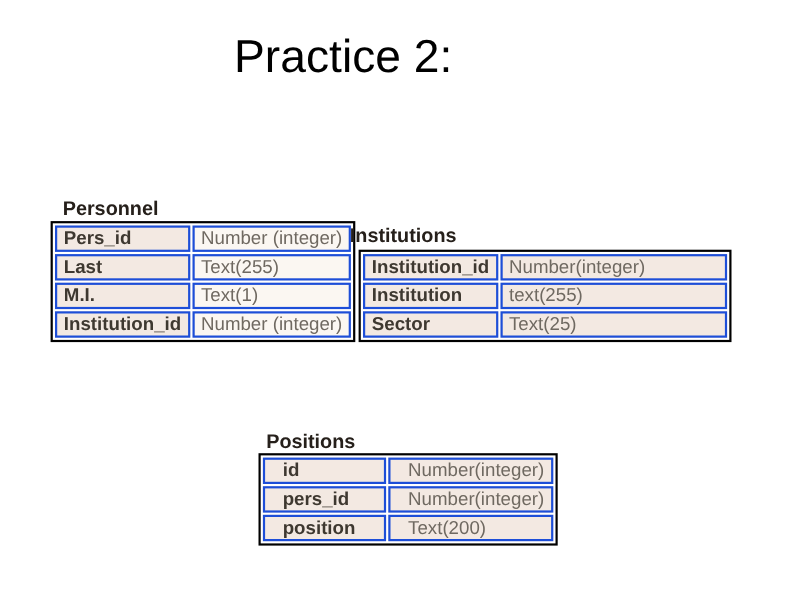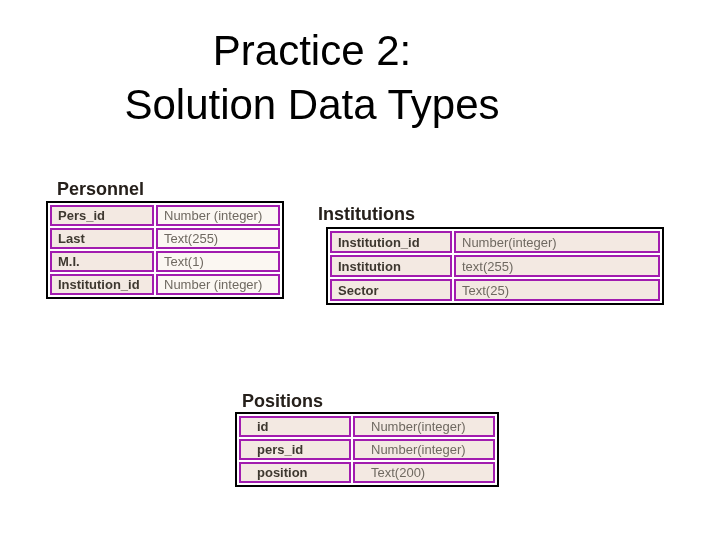--- a/index.html
+++ b/index.html
@@ -45,23 +45,23 @@
 
   
   .etable {
     position: absolute;
     border-collapse: separate;
     border-spacing: 2px;
     border: 2px solid #000000;
     background: #ffffff;
   }
   .etable td {
-    border: 2px solid #a21caf;
+    border: 2px solid #1d4ed8;
     padding: 0 6px;
-    font-size: 13px;
+    font-size: 17px;
     white-space: nowrap;
     vertical-align: middle;
   }
   .etable td.f {
     font-weight: bold;
     color: #3e3830;
     background: #f3e9e2;
   }
   .etable td.t {
     font-weight: normal;
@@ -84,21 +84,20 @@
   .t-positions td.f { min-width: 86px; }
   .t-positions td.t { min-width: 116px; }
 </style>
 </head>
 <body>
 
 <div class="slide">
 
   <div class="slide-title">
     <div>Practice 2:</div>
-    <div>Solution Data Types</div>
   </div>
 
   <div class="tbl-heading h-personnel">Personnel</div>
 
   <table class="etable t-personnel">
     <tbody>
         <tr>
       <td class="f">Pers_id</td>
       <td class="t">Number (integer)</td>
     </tr>

